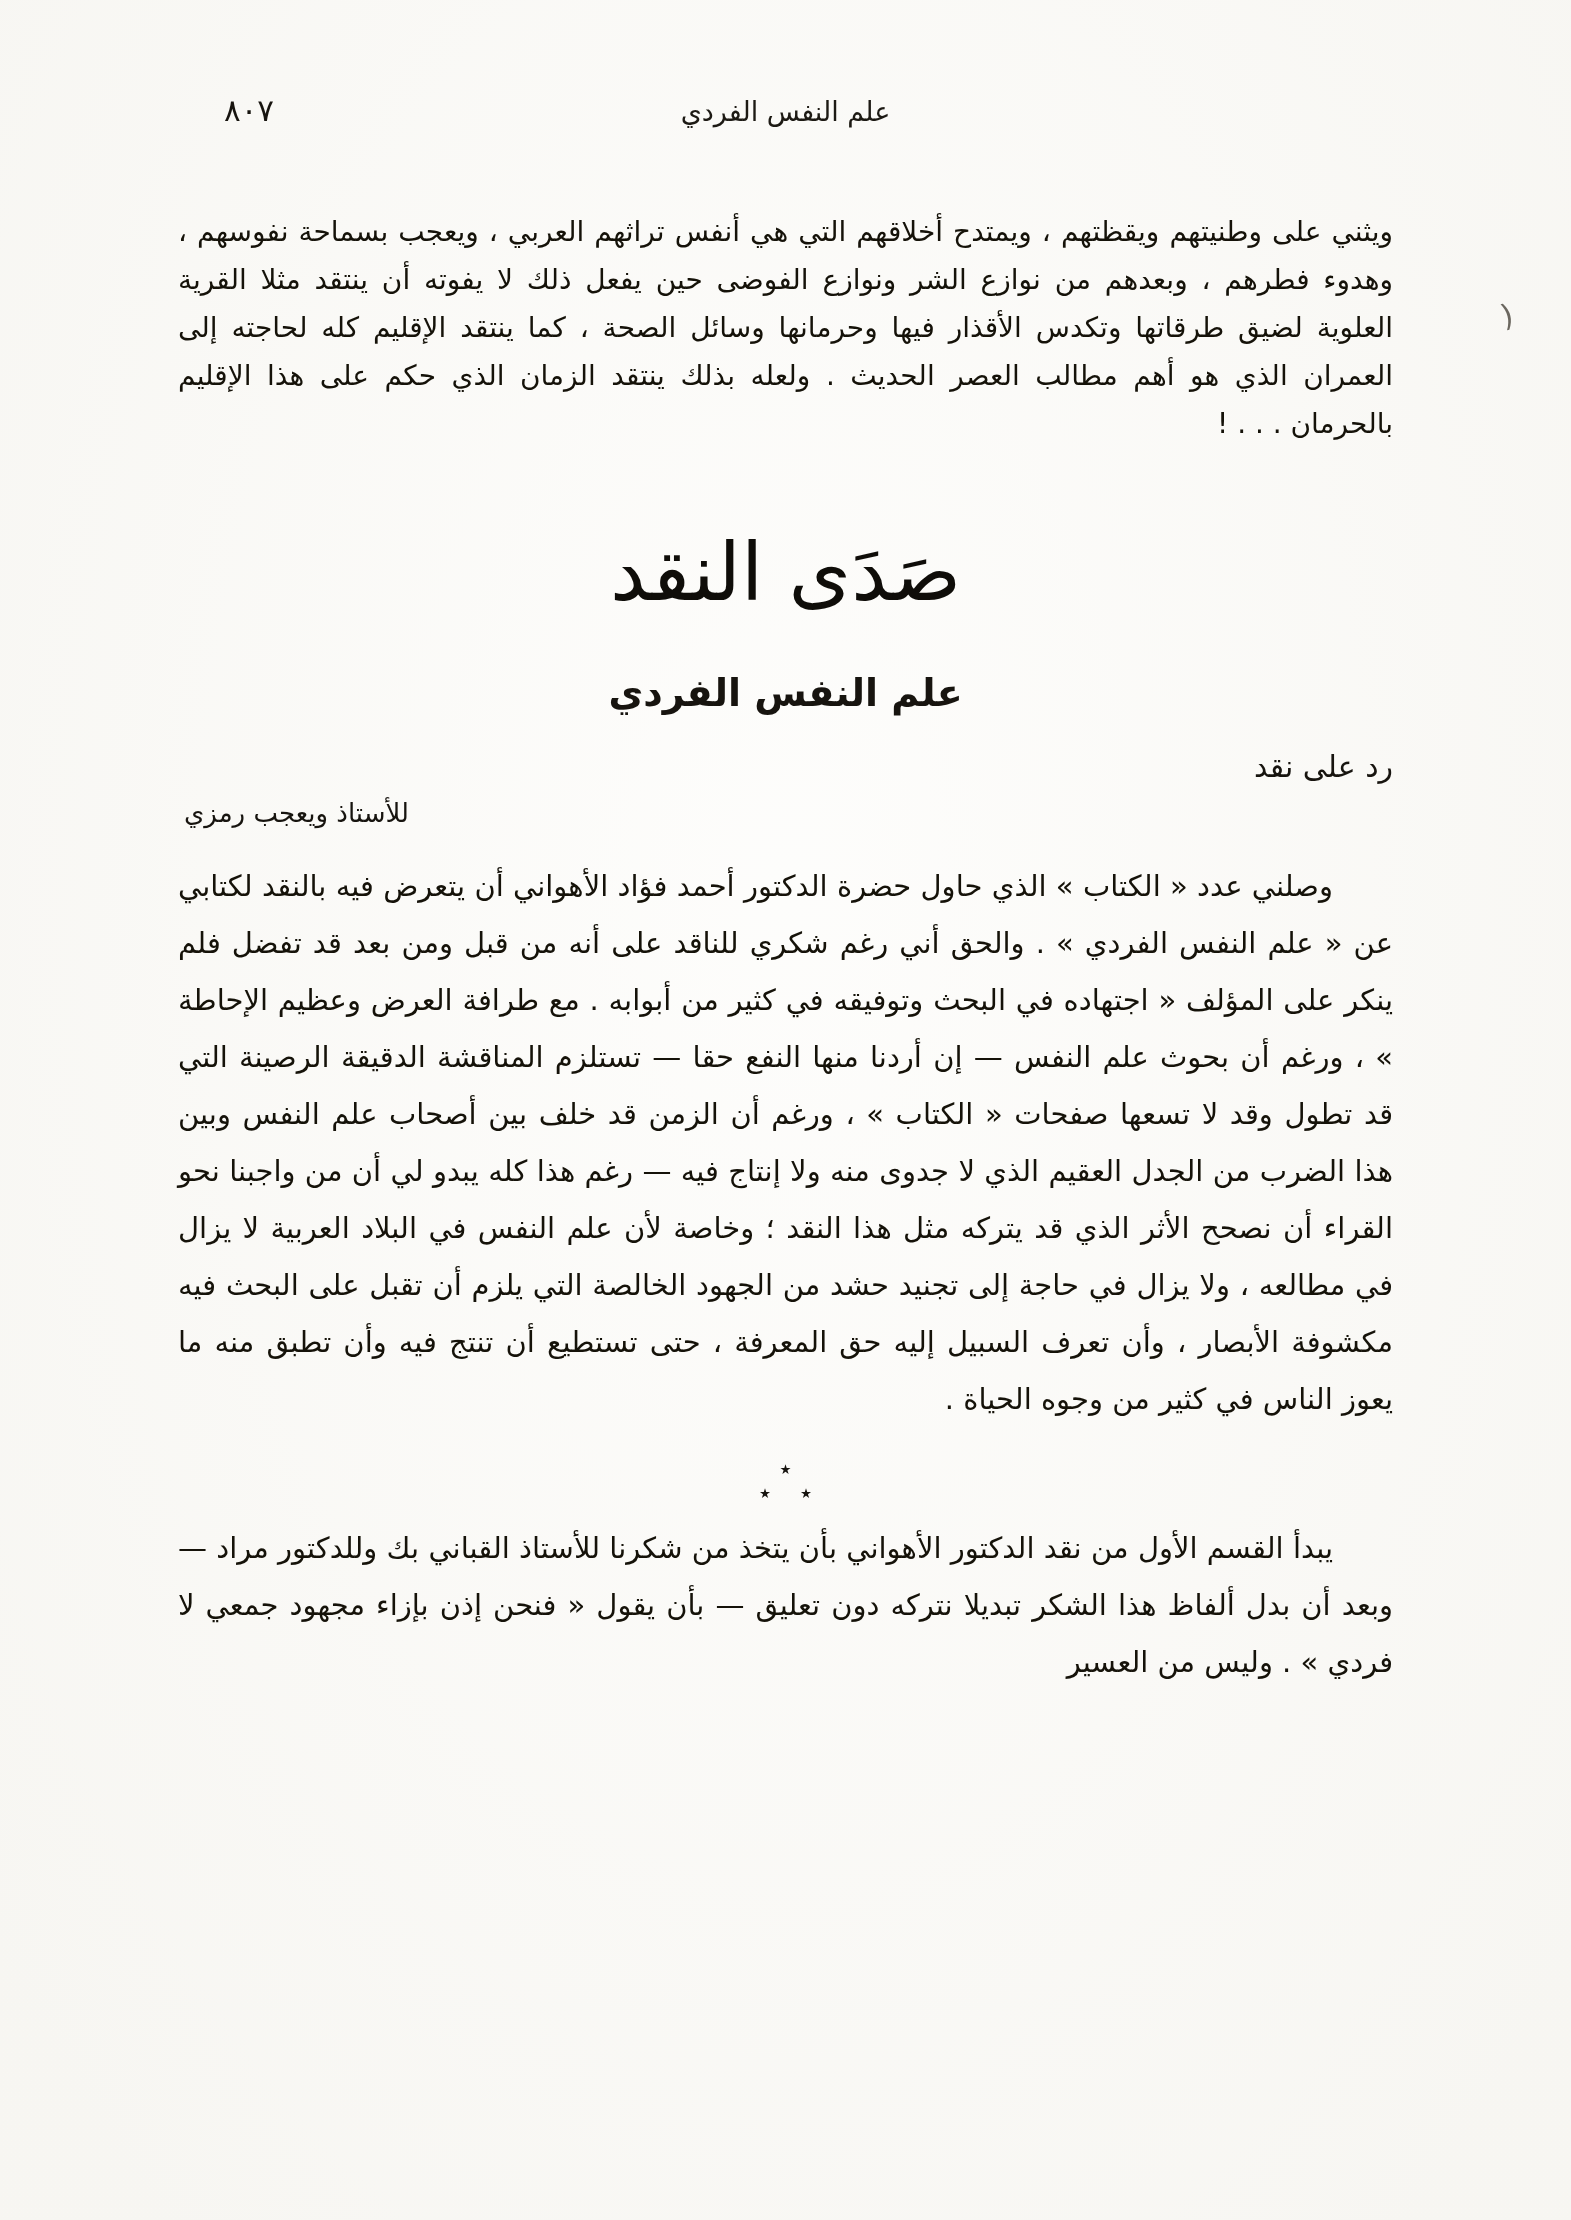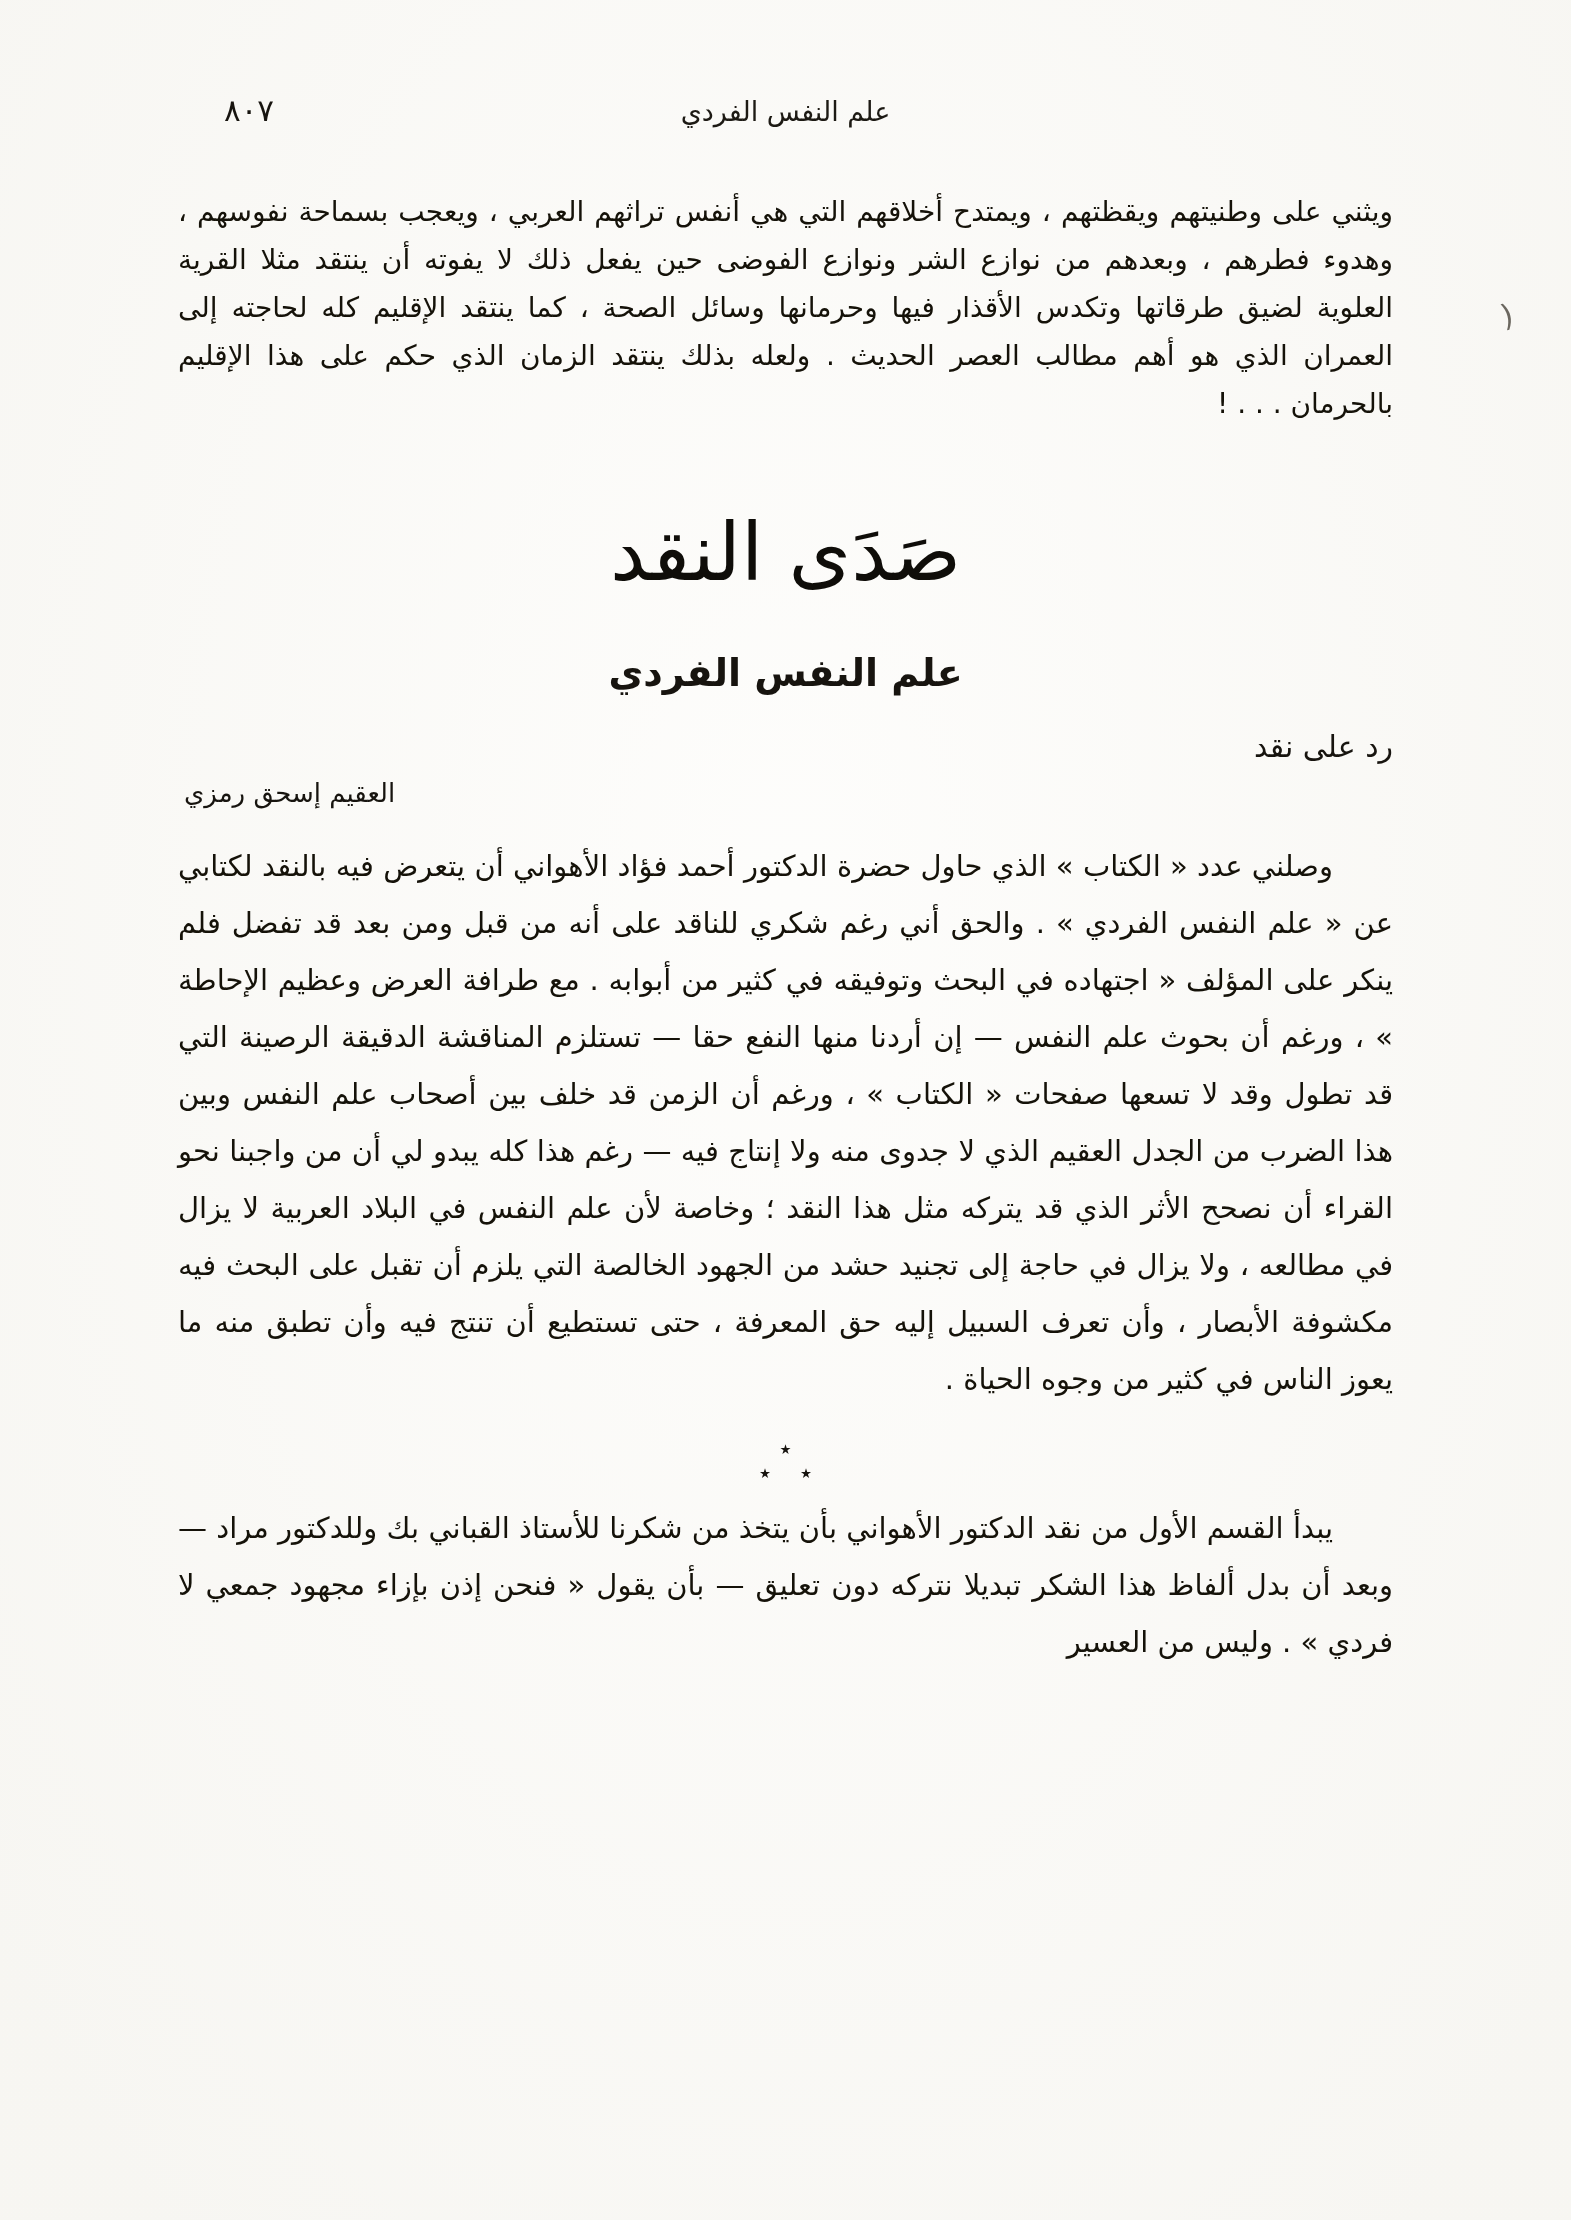--- a/index.html
+++ b/index.html
@@ -27,21 +27,21 @@
     color: #1d1a14;
   }
   .page-num {
     position: absolute;
     left: 46px;
     top: -4px;
     font-size: 31px;
     letter-spacing: 5px;
   }
   .intro {
-    margin-top: 36px;
+    margin-top: 56px;
     font-size: 28px;
     line-height: 48px;
     text-align: justify;
     color: #151209;
   }
   .article-title {
     margin-top: 78px;
     text-align: center;
     font-size: 80px;
     font-weight: normal;
@@ -101,21 +101,21 @@
   </header>
 
   <p class="intro">ويثني على وطنيتهم ويقظتهم ، ويمتدح أخلاقهم التي هي أنفس تراثهم العربي ، ويعجب بسماحة نفوسهم ، وهدوء فطرهم ، وبعدهم من نوازع الشر ونوازع الفوضى حين يفعل ذلك لا يفوته أن ينتقد مثلا القرية العلوية لضيق طرقاتها وتكدس الأقذار فيها وحرمانها وسائل الصحة ، كما ينتقد الإقليم كله لحاجته إلى العمران الذي هو أهم مطالب العصر الحديث . ولعله بذلك ينتقد الزمان الذي حكم على هذا الإقليم بالحرمان . . . !</p>
 
   <h1 class="article-title">صَدَى النقد</h1>
 
   <h2 class="article-section">علم النفس الفردي</h2>
 
   <div class="article-kicker">رد على نقد</div>
 
-  <div class="article-byline">العقيم إسحق رمزي</div>
+  <div class="article-byline">للأستاذ ويعجب رمزي</div>
 
   <p class="body-par par-1">وصلني عدد « الكتاب » الذي حاول حضرة الدكتور أحمد فؤاد الأهواني أن يتعرض فيه بالنقد لكتابي عن « علم النفس الفردي » . والحق أني رغم شكري للناقد على أنه من قبل ومن بعد قد تفضل فلم ينكر على المؤلف « اجتهاده في البحث وتوفيقه في كثير من أبوابه . مع طرافة العرض وعظيم الإحاطة » ، ورغم أن بحوث علم النفس — إن أردنا منها النفع حقا — تستلزم المناقشة الدقيقة الرصينة التي قد تطول وقد لا تسعها صفحات « الكتاب » ، ورغم أن الزمن قد خلف بين أصحاب علم النفس وبين هذا الضرب من الجدل العقيم الذي لا جدوى منه ولا إنتاج فيه — رغم هذا كله يبدو لي أن من واجبنا نحو القراء أن نصحح الأثر الذي قد يتركه مثل هذا النقد ؛ وخاصة لأن علم النفس في البلاد العربية لا يزال في مطالعه ، ولا يزال في حاجة إلى تجنيد حشد من الجهود الخالصة التي يلزم أن تقبل على البحث فيه مكشوفة الأبصار ، وأن تعرف السبيل إليه حق المعرفة ، حتى تستطيع أن تنتج فيه وأن تطبق منه ما يعوز الناس في كثير من وجوه الحياة .</p>
 
   <div class="asterism">
     <div class="ast-top">٭</div>
     <div class="ast-bottom">
       <span>٭</span>
       <span>٭</span>
     </div>
   </div>

